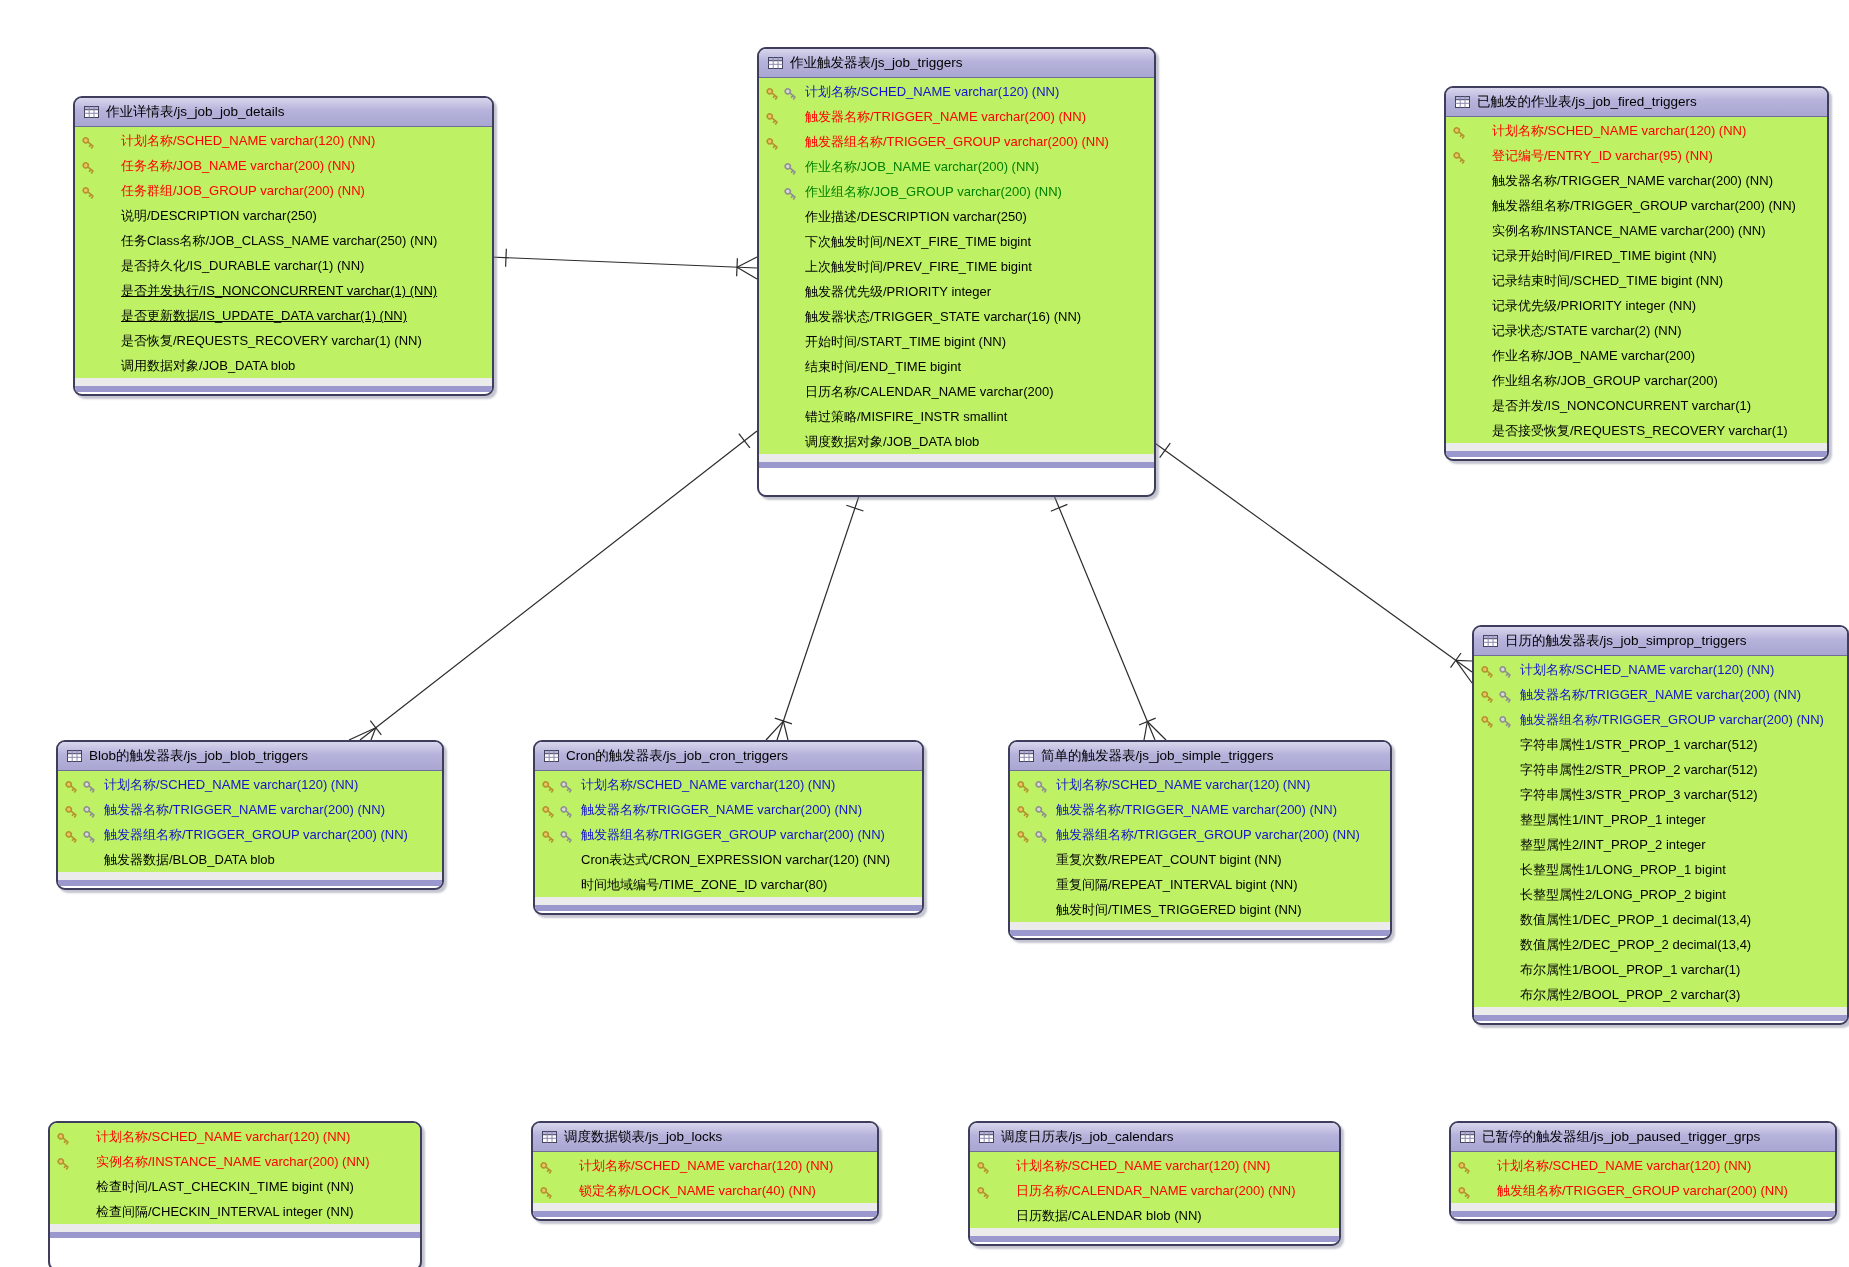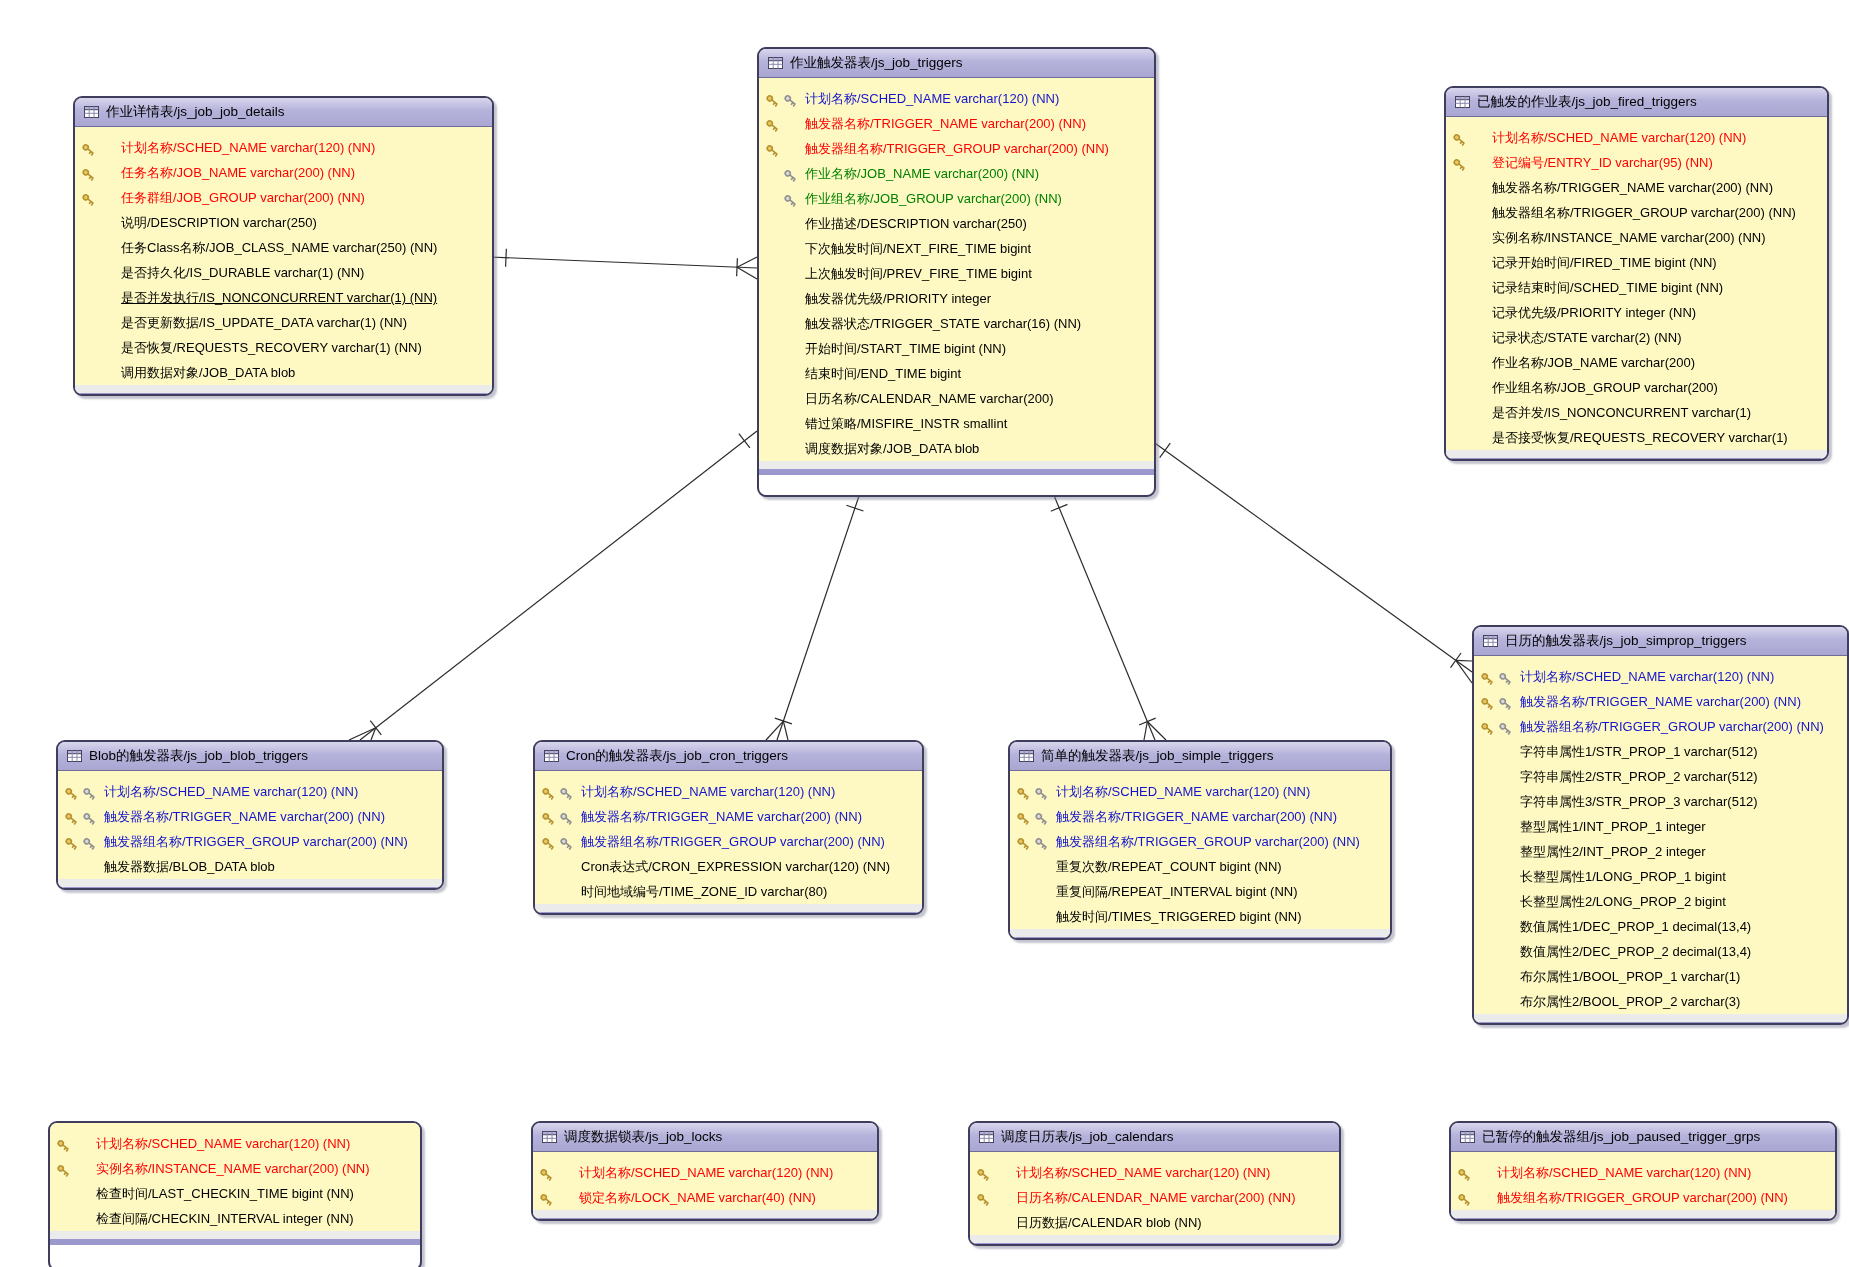--- a/index.html
+++ b/index.html
@@ -4,21 +4,21 @@
 <style>
   html,body{margin:0;padding:0;background:#ffffff;}
   #canvas{position:relative;width:1849px;height:1267px;background:#ffffff;
           font-family:"Liberation Sans","DejaVu Sans",sans-serif;overflow:hidden;}
   #rel-layer{position:absolute;left:0;top:0;pointer-events:none;}
   .tbl{position:absolute;border:2px solid #3e3d5e;border-radius:9px;background:#ffffff;
        box-shadow:3px 3px 2px rgba(125,125,148,.45);overflow:hidden;}
   .tbl-header{height:28px;display:flex;align-items:center;gap:7px;padding:0 9px;
        background:linear-gradient(#d8d6ec 0%,#b5b2db 45%,#a9a6d2 100%);
        border-bottom:1px solid #6f6d9a;font-size:13.5px;color:#000;white-space:nowrap;}
-  .tbl-body{background:#fef9c3;padding-top:8px;}
+  .tbl-body{background:#bef264;padding-top:1px;}
   .row{position:relative;height:25px;line-height:25px;font-size:13px;white-space:nowrap;}
   .row .txt{position:absolute;left:46px;top:0;}
   .keyslot{position:absolute;top:5px;width:15px;height:15px;}
   .k1{left:6px}
   .k2{left:24px}
   .tbl-footer{position:relative;}
   .fgray{height:8px;background:#ebebeb;}
   .fpurple{height:6px;background:#9a98cd;}
 </style>
 </head>
@@ -97,21 +97,21 @@
         <div class="row">
           <span class="txt" style="color: rgb(0, 0, 0);">任务Class名称/JOB_CLASS_NAME varchar(250) (NN)</span>
         </div>
         <div class="row">
           <span class="txt" style="color: rgb(0, 0, 0);">是否持久化/IS_DURABLE varchar(1) (NN)</span>
         </div>
         <div class="row">
           <span class="txt" style="color: rgb(0, 0, 0); text-decoration: underline;">是否并发执行/IS_NONCONCURRENT varchar(1) (NN)</span>
         </div>
         <div class="row">
-          <span class="txt" style="color: rgb(0, 0, 0);">是否更新数据/IS_UPDATE_DATA varchar(1) (NN)</span>
+          <span class="txt" style="color: rgb(0, 0, 0); text-decoration: underline;">是否更新数据/IS_UPDATE_DATA varchar(1) (NN)</span>
         </div>
         <div class="row">
           <span class="txt" style="color: rgb(0, 0, 0);">是否恢复/REQUESTS_RECOVERY varchar(1) (NN)</span>
         </div>
         <div class="row">
           <span class="txt" style="color: rgb(0, 0, 0);">调用数据对象/JOB_DATA blob</span>
         </div>
       </div>
       <div class="tbl-footer">
         <div class="fgray"></div>

